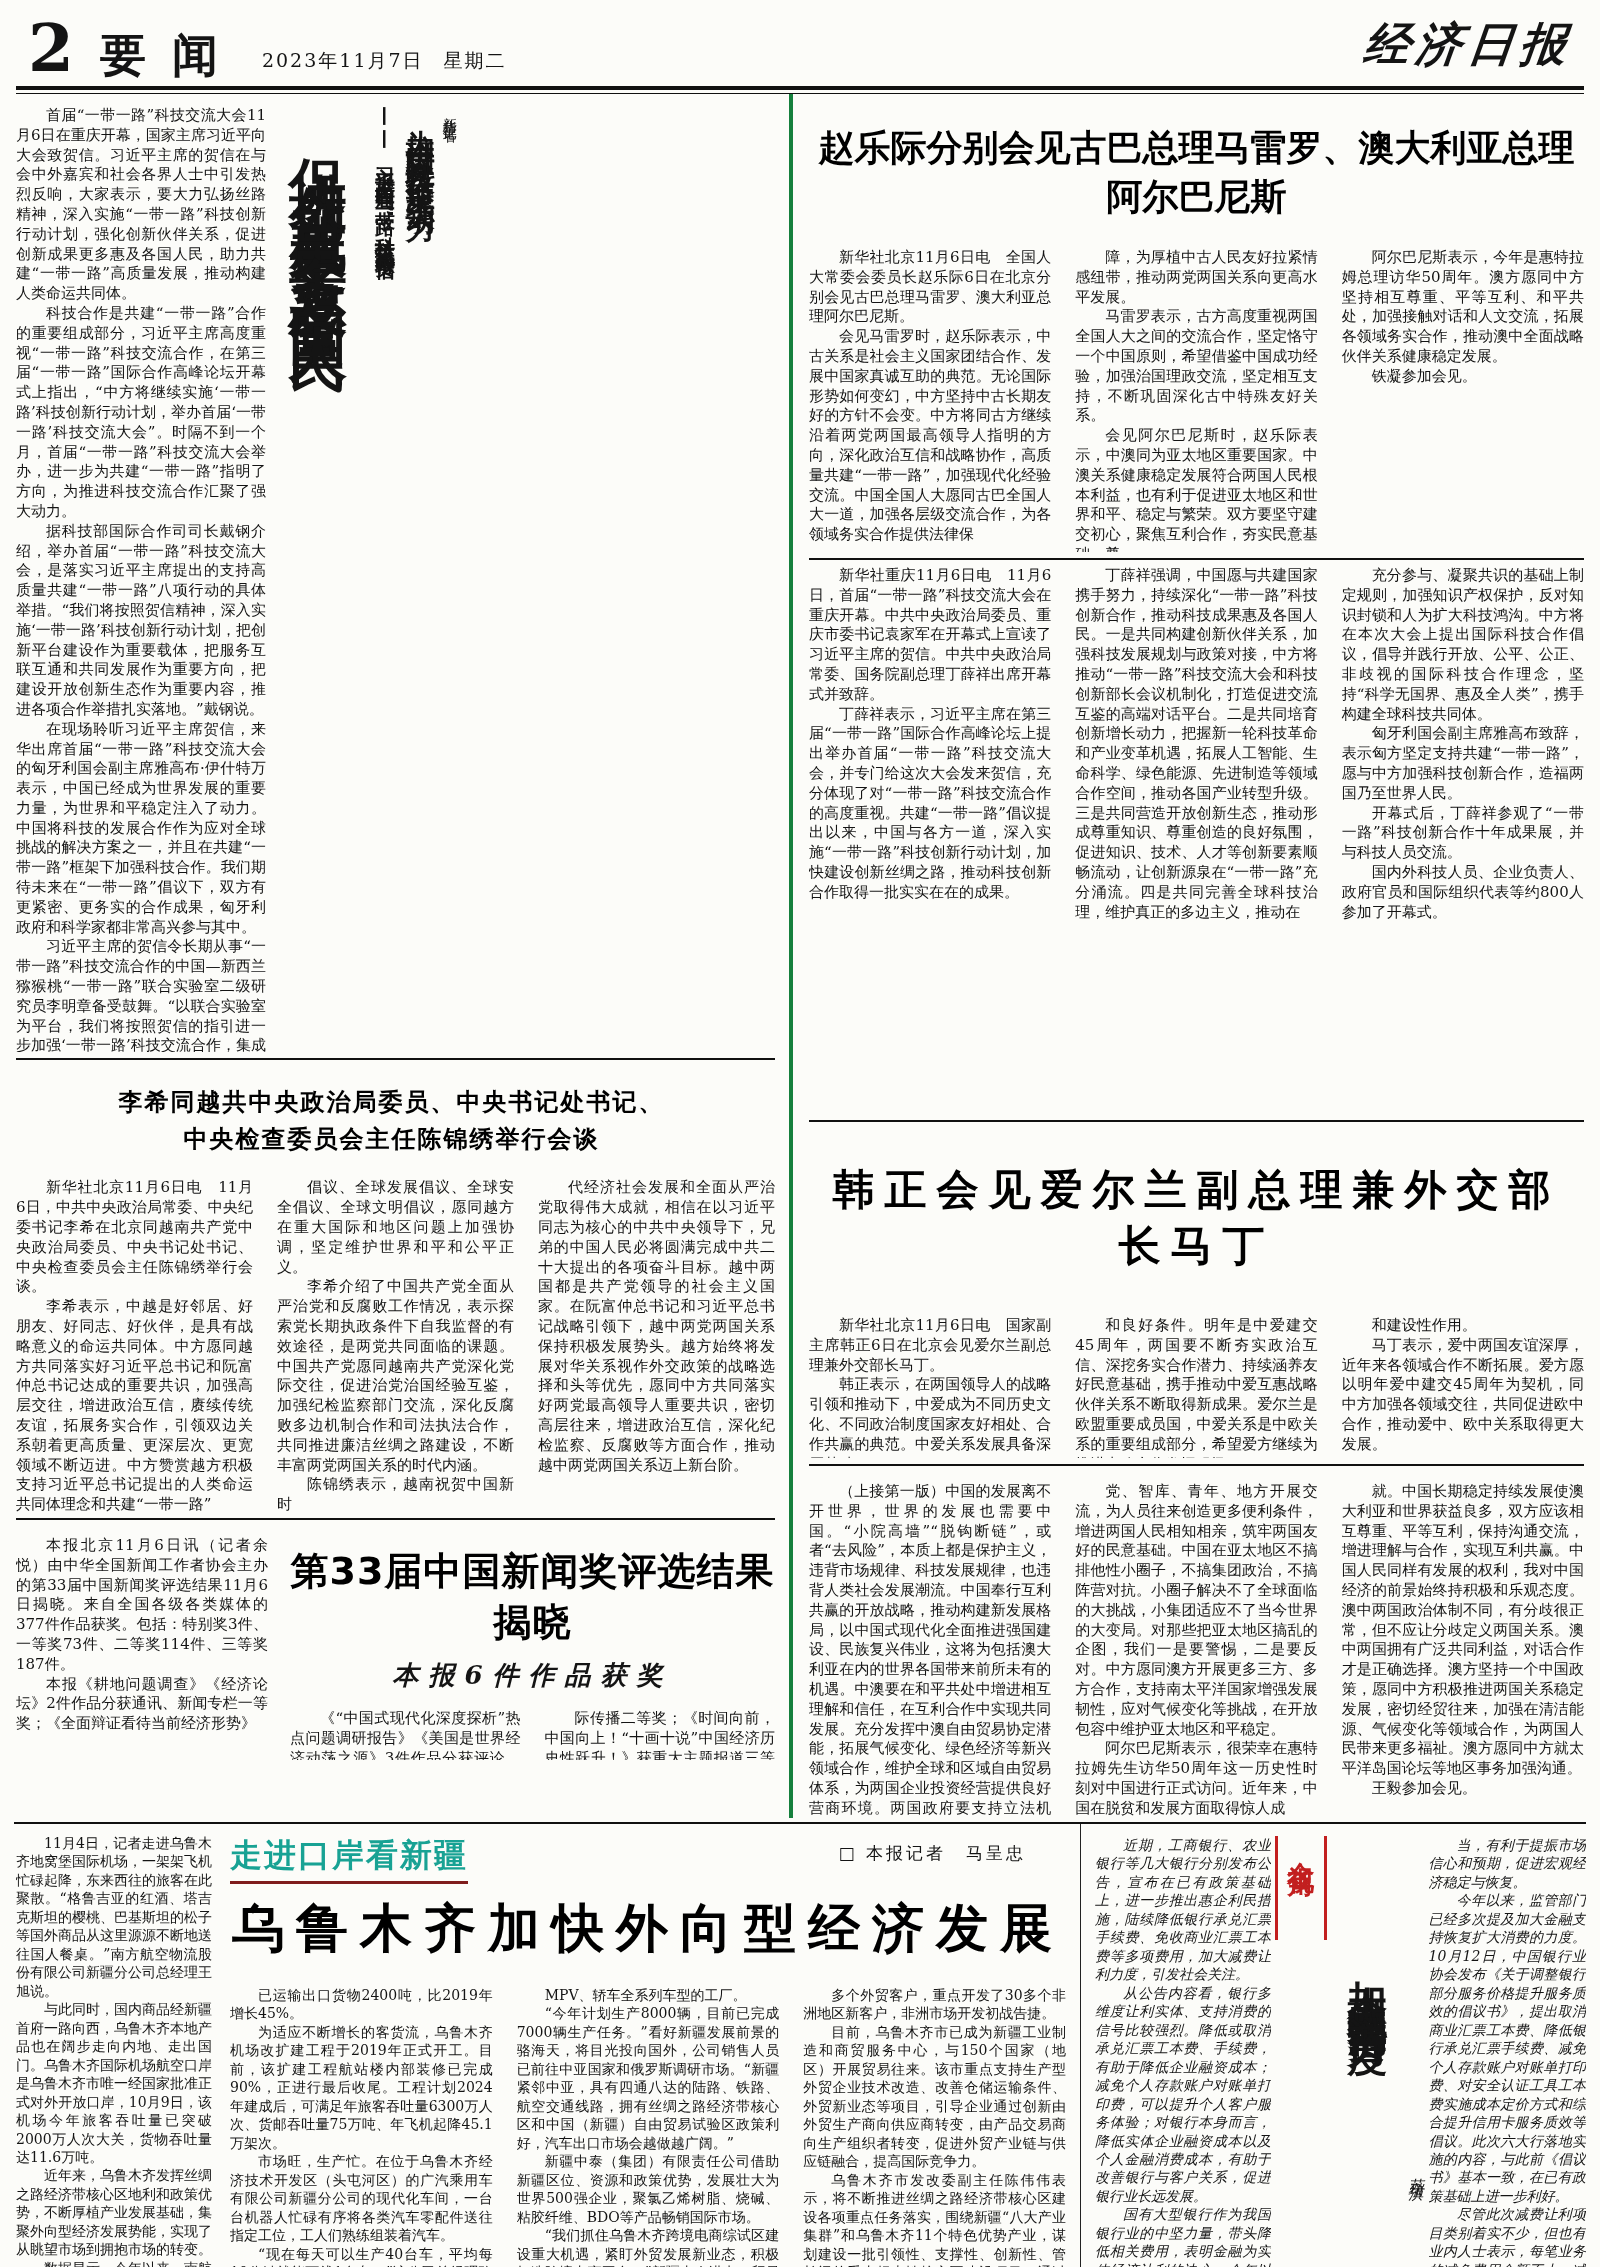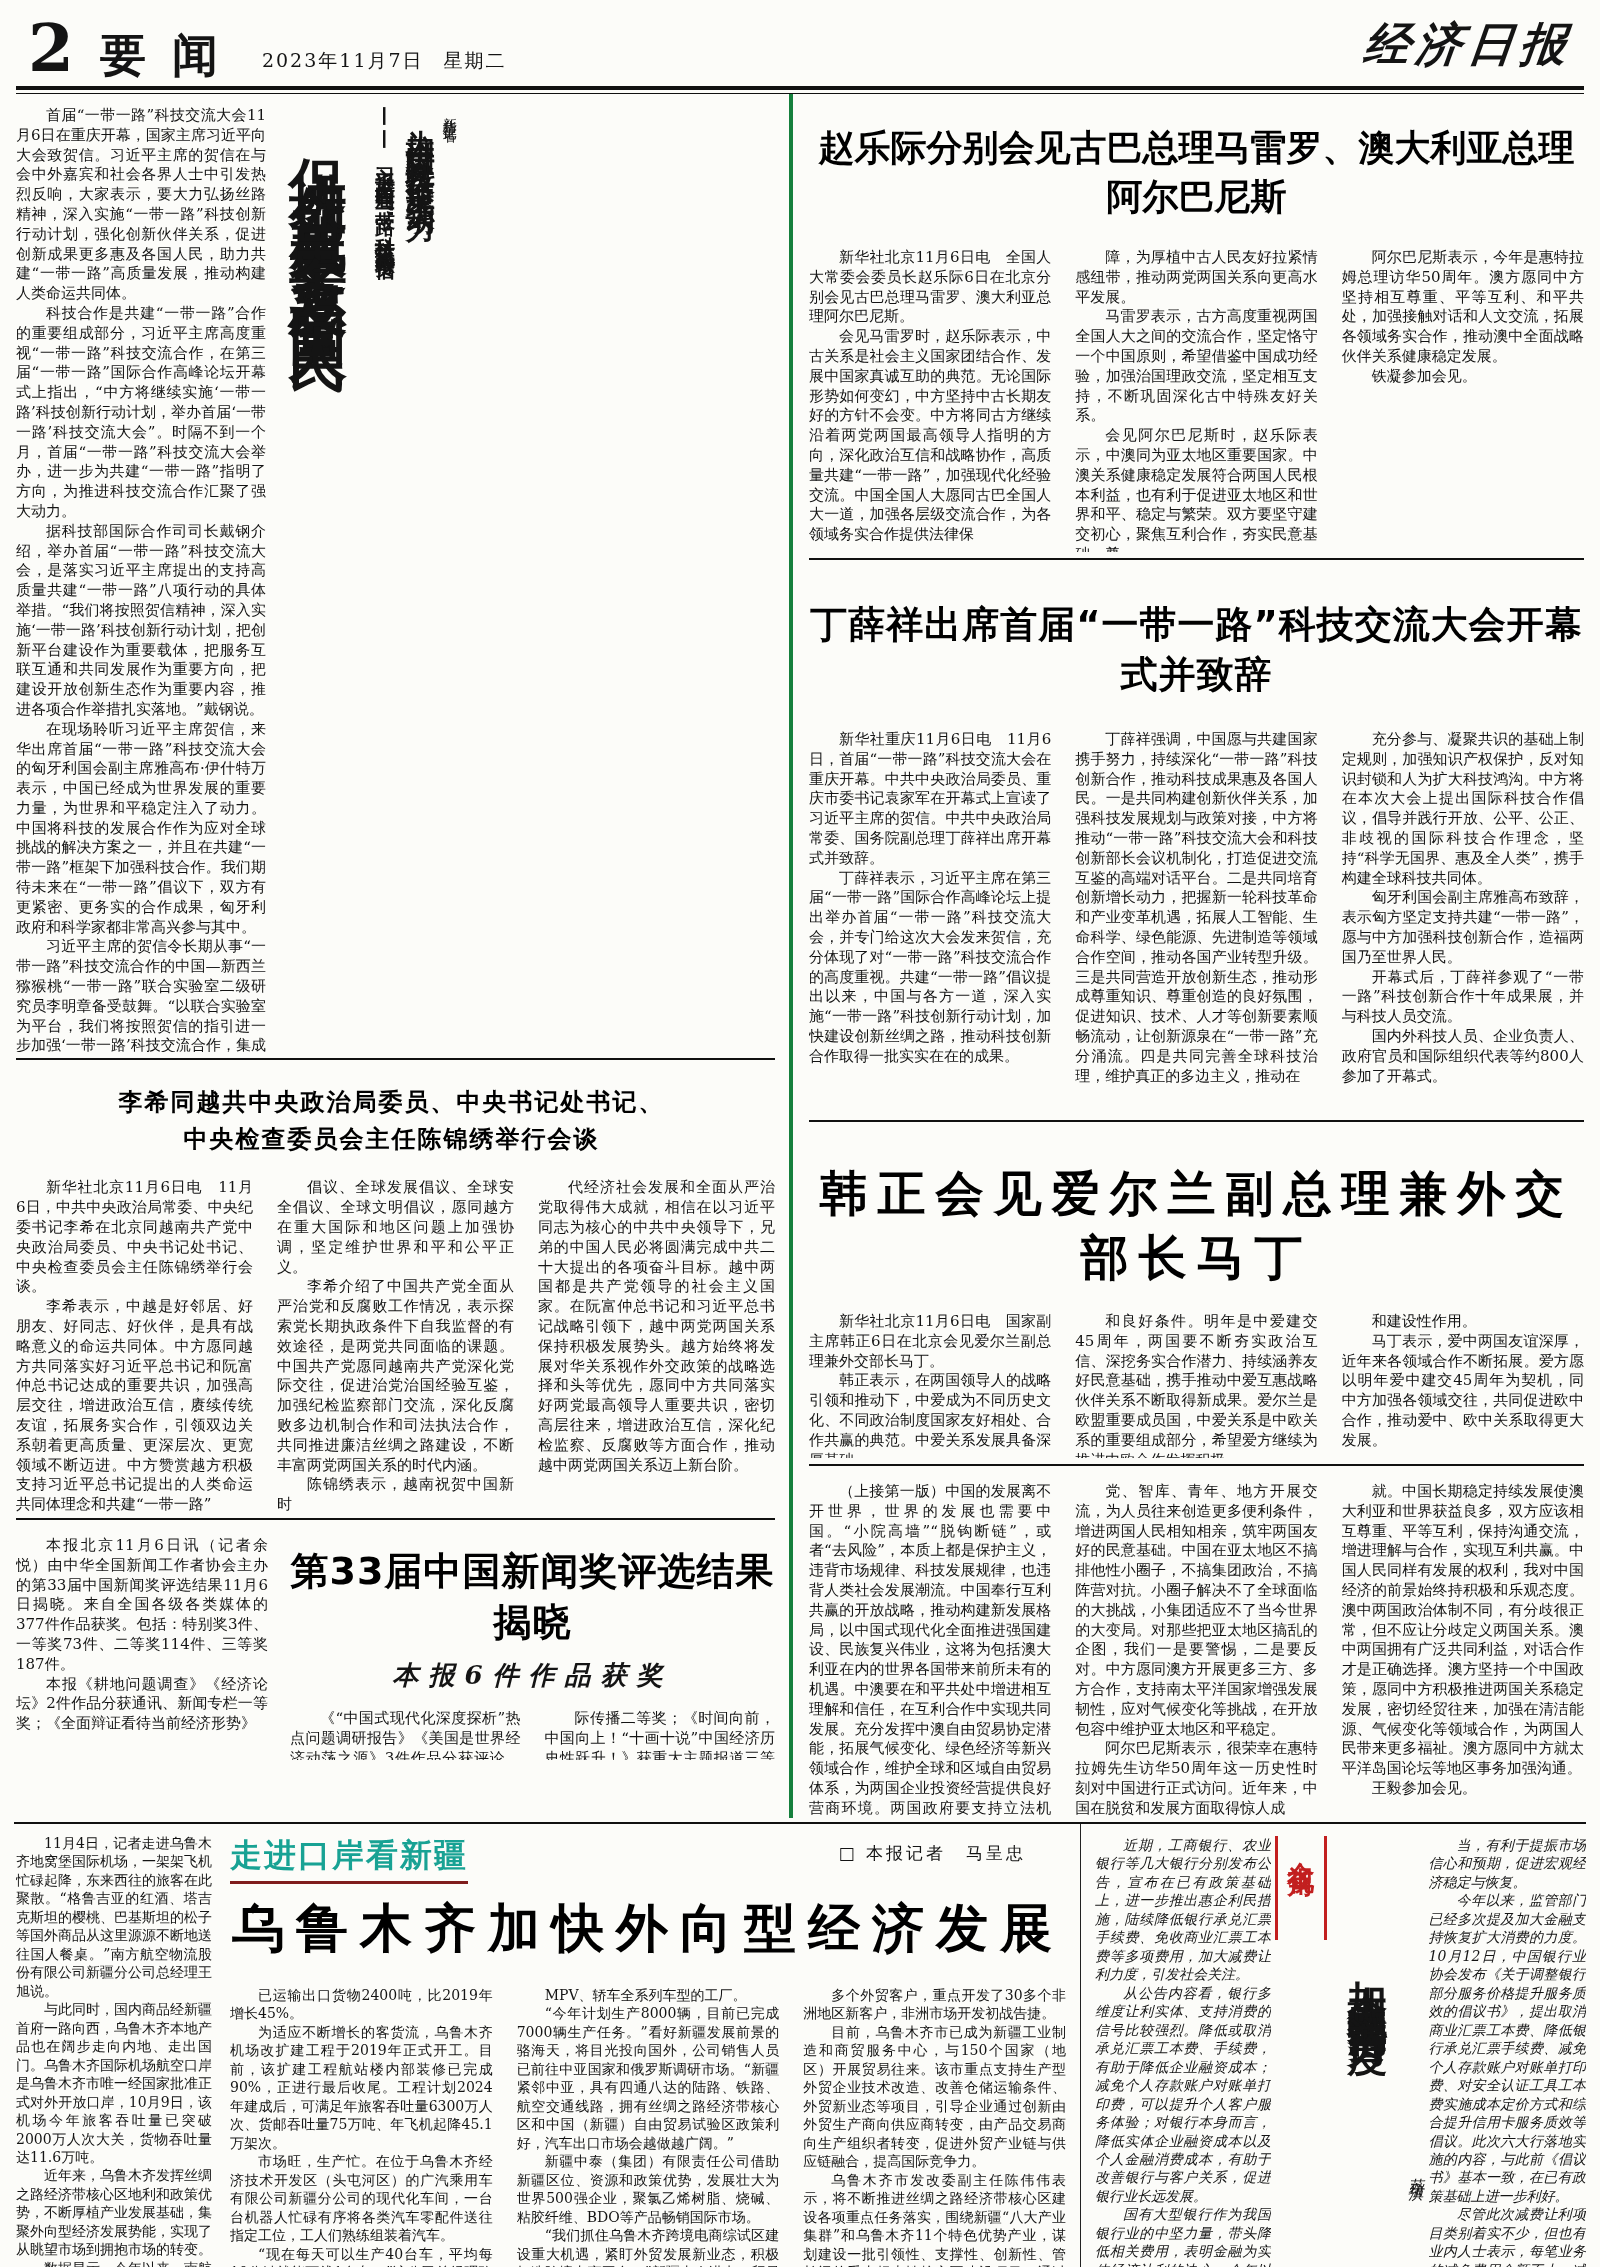--- a/index.html
+++ b/index.html
@@ -33,21 +33,21 @@
   .lead-sub1{font-family:"DejaVu Sans",sans-serif;font-weight:900;font-size:29px;letter-spacing:6px;line-height:1.35;}
   .lead-sub2{font-family:"DejaVu Sans",sans-serif;font-weight:700;font-size:20px;letter-spacing:3px;line-height:1.5;margin-top:0;}
   .lead-byline{font-size:14px;letter-spacing:3px;padding-block-start:430px;line-height:1.4;}
   
   .art{overflow:hidden;}
   .zhao{height:452px;}
   .zhao .headline{font-size:36px;letter-spacing:0px;margin:24px 0 26px 0;}
   .ding{height:548px;}
   .ding .headline{font-size:37px;letter-spacing:1px;margin:34px 0 30px 0;}
   .han{height:330px;}
-  .han .headline{font-size:48px;letter-spacing:10px;margin:34px 0 22px 0;}
+  .han .headline{font-size:42px;letter-spacing:10px;margin:34px 0 42px 0;}
   .cont{height:336px;padding-top:10px;}
   
   .li-art{height:446px;overflow:hidden;}
   .li-art .headline{font-size:24px;line-height:1.55;letter-spacing:2px;margin:18px 8px 20px 0;}
   
   .award{display:flex;height:224px;overflow:hidden;padding-top:10px;gap:22px;}
   .award-left{width:252px;flex:none;}
   .award-right{flex:1;min-width:0;}
   .award-right .headline{font-size:38px;letter-spacing:1px;margin:10px 0 10px 0;}
   .award-sub{text-align:center;font-size:26px;font-style:italic;letter-spacing:10px;margin:0 0 16px 0;font-weight:bold;}
@@ -173,21 +173,20 @@
           <div class="col">
               <p class="para">阿尔巴尼斯表示，今年是惠特拉姆总理访华50周年。澳方愿同中方坚持相互尊重、平等互利、和平共处，加强接触对话和人文交流，拓展各领域务实合作，推动澳中全面战略伙伴关系健康稳定发展。</p>
               <p class="para">铁凝参加会见。</p>
             </div>
         </div>
       </div>
 
       <div class="hr"></div>
 
       <div class="ding art">
-        <div class="headline">丁薛祥出席首届“一带一路”科技交流大会开幕式并致辞</div>
         <div class="cols body-text">
           <div class="col">
               <p class="para">新华社重庆11月6日电　11月6日，首届“一带一路”科技交流大会在重庆开幕。中共中央政治局委员、重庆市委书记袁家军在开幕式上宣读了习近平主席的贺信。中共中央政治局常委、国务院副总理丁薛祥出席开幕式并致辞。</p>
               <p class="para">丁薛祥表示，习近平主席在第三届“一带一路”国际合作高峰论坛上提出举办首届“一带一路”科技交流大会，并专门给这次大会发来贺信，充分体现了对“一带一路”科技交流合作的高度重视。共建“一带一路”倡议提出以来，中国与各方一道，深入实施“一带一路”科技创新行动计划，加快建设创新丝绸之路，推动科技创新合作取得一批实实在在的成果。</p>
             </div>
           <div class="col">
               <p class="para">丁薛祥强调，中国愿与共建国家携手努力，持续深化“一带一路”科技创新合作，推动科技成果惠及各国人民。一是共同构建创新伙伴关系，加强科技发展规划与政策对接，中方将推动“一带一路”科技交流大会和科技创新部长会议机制化，打造促进交流互鉴的高端对话平台。二是共同培育创新增长动力，把握新一轮科技革命和产业变革机遇，拓展人工智能、生命科学、绿色能源、先进制造等领域合作空间，推动各国产业转型升级。三是共同营造开放创新生态，推动形成尊重知识、尊重创造的良好氛围，促进知识、技术、人才等创新要素顺畅流动，让创新源泉在“一带一路”充分涌流。四是共同完善全球科技治理，维护真正的多边主义，推动在</p>
             </div>
           <div class="col">
               <p class="para">充分参与、凝聚共识的基础上制定规则，加强知识产权保护，反对知识封锁和人为扩大科技鸿沟。中方将在本次大会上提出国际科技合作倡议，倡导并践行开放、公平、公正、非歧视的国际科技合作理念，坚持“科学无国界、惠及全人类”，携手构建全球科技共同体。</p>

